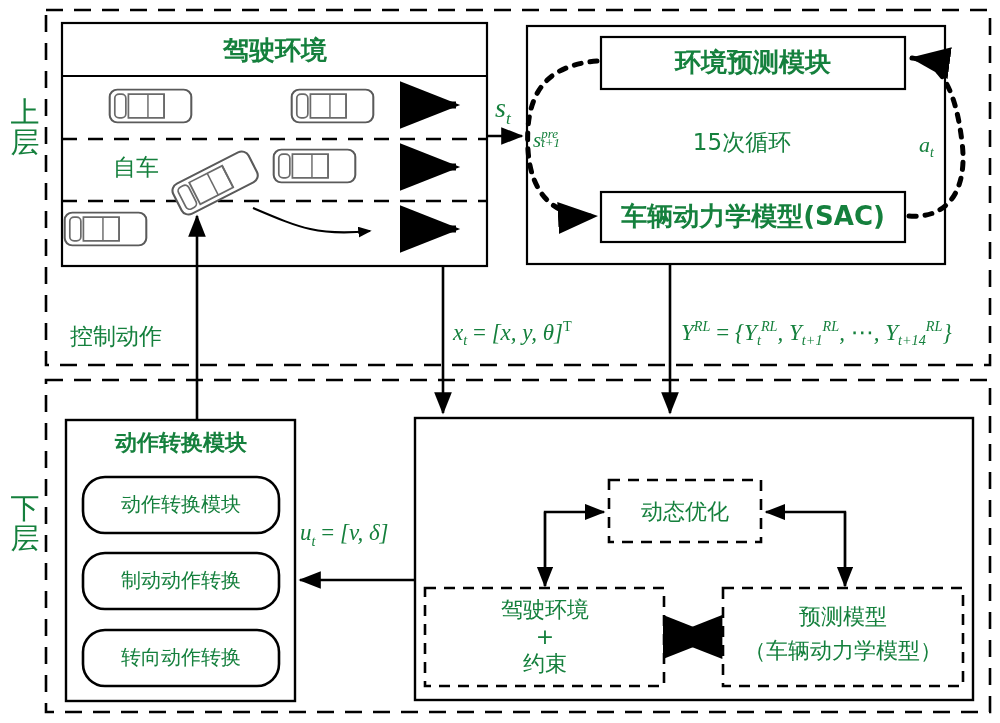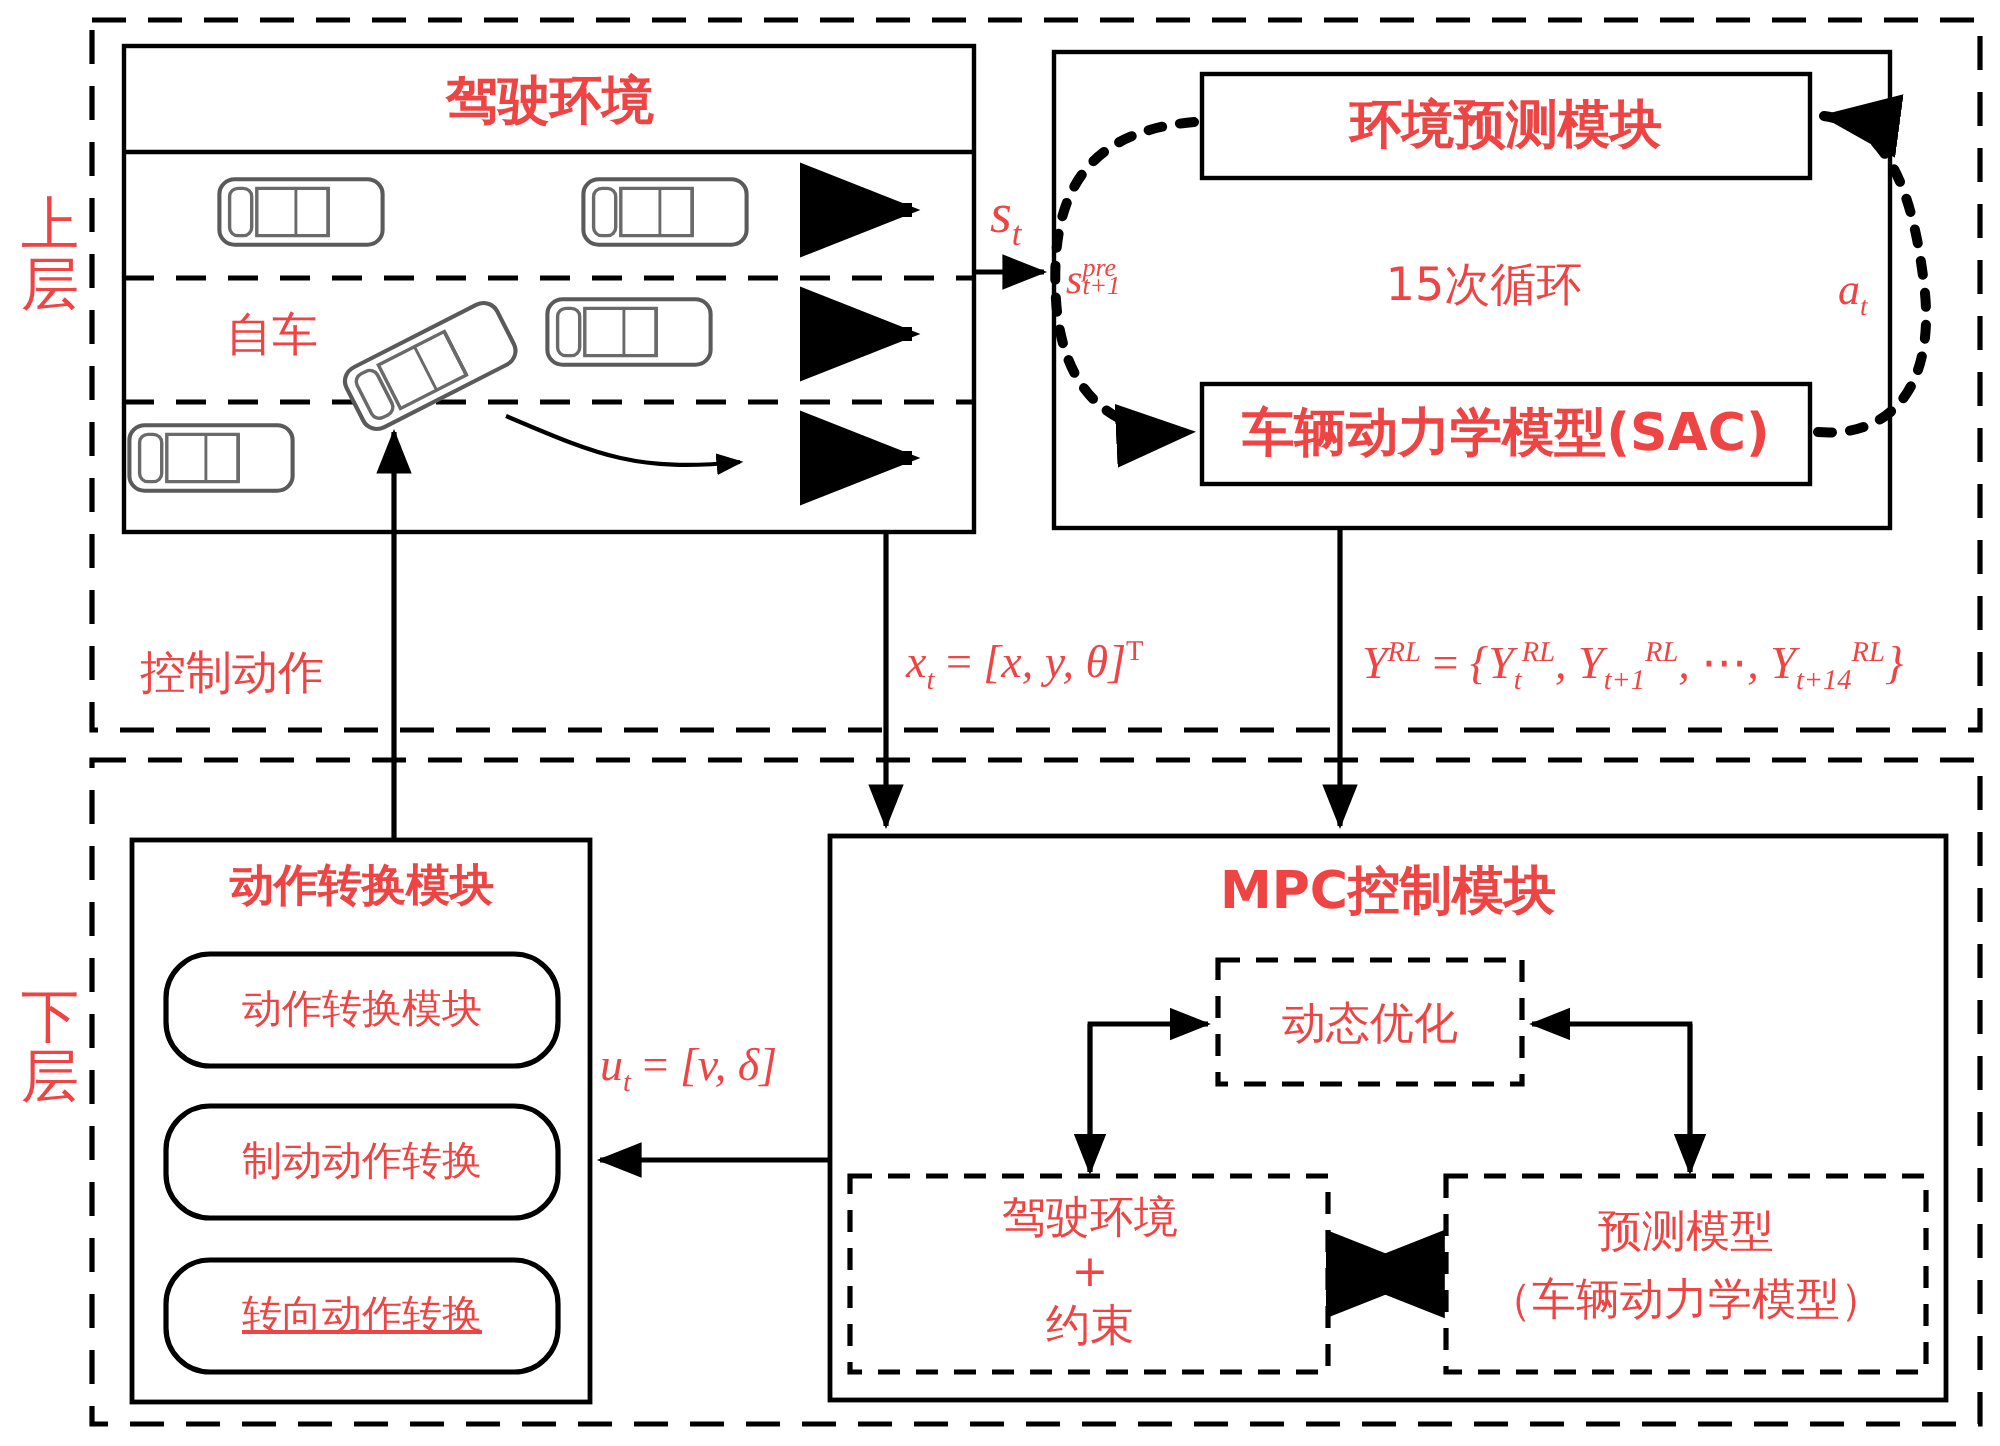--- a/index.html
+++ b/index.html
@@ -1,19 +1,19 @@
 <!DOCTYPE html>
 <html><head>
 <meta charset="utf-8">
 <style>
   html,body{margin:0;padding:0;background:#fff;}
   body{width:1000px;height:723px;font-family:"Liberation Serif","DejaVu Serif",serif;}
   #stage{position:relative;width:1000px;height:723px;overflow:hidden;background:#fff;}
   svg#canvas{position:absolute;left:0;top:0;width:1000px;height:723px;}
-  .lbl{position:absolute;color:#ef4444;white-space:nowrap;}
+  .lbl{position:absolute;color:#15803d;white-space:nowrap;}
   .cn{font-family:"DejaVu Sans","Liberation Sans",sans-serif;}
   .bold{font-weight:bold;}
   .ctr{transform:translateX(-50%);text-align:center;}
   .mth{font-family:"Liberation Serif","DejaVu Serif",serif;font-style:italic;}
   .mth .up{font-style:normal;}
   sub,sup{font-size:.62em;font-style:italic;}
   .vstack{line-height:1.02;}
 </style>
 </head>
 <body>
@@ -200,27 +200,26 @@
   </div>
 
   <div class="lbl mth" style="left:681px;top:318px;font-size:23px;">
     Y<sup>RL</sup> <span class="up">=</span> {Y<sub>t</sub><sup>RL</sup>, Y<sub>t+1</sub><sup>RL</sup>, <span class="up">⋯</span>, Y<sub>t+14</sub><sup>RL</sup>}
   </div>
 
   <div class="lbl cn bold ctr" style="left:181px;top:428px;font-size:22px;">动作转换模块</div>
 
   <div class="lbl cn ctr" style="left:181px;top:491px;font-size:20px;">动作转换模块</div>
   <div class="lbl cn ctr" style="left:181px;top:567px;font-size:20px;text-align:center;">制动动作转换</div>
-  <div class="lbl cn ctr" style="left:181px;top:644px;font-size:20px;text-decoration:underline;">转向动作转换</div>
+  <div class="lbl cn ctr" style="left:181px;top:644px;font-size:20px;">转向动作转换</div>
 
   <div class="lbl mth" style="left:300px;top:520px;font-size:23px;">
     u<sub>t</sub> <span class="up">=</span> [v, <span>δ</span>]
   </div>
 
-  <div class="lbl cn bold ctr" style="left:694px;top:428px;font-size:26px;">MPC控制模块</div>
 
   <div class="lbl cn ctr" style="left:685px;top:497px;font-size:22px;">动态优化</div>
 
   <div class="lbl cn ctr" style="left:545px;top:597px;font-size:22px;line-height:1.22;text-align:center;">
     <div>驾驶环境</div>
     <div>+</div>
     <div>约束</div>
   </div>
 
   <div class="lbl cn ctr" style="left:843px;top:600px;font-size:22px;line-height:1.55;text-align:center;">

